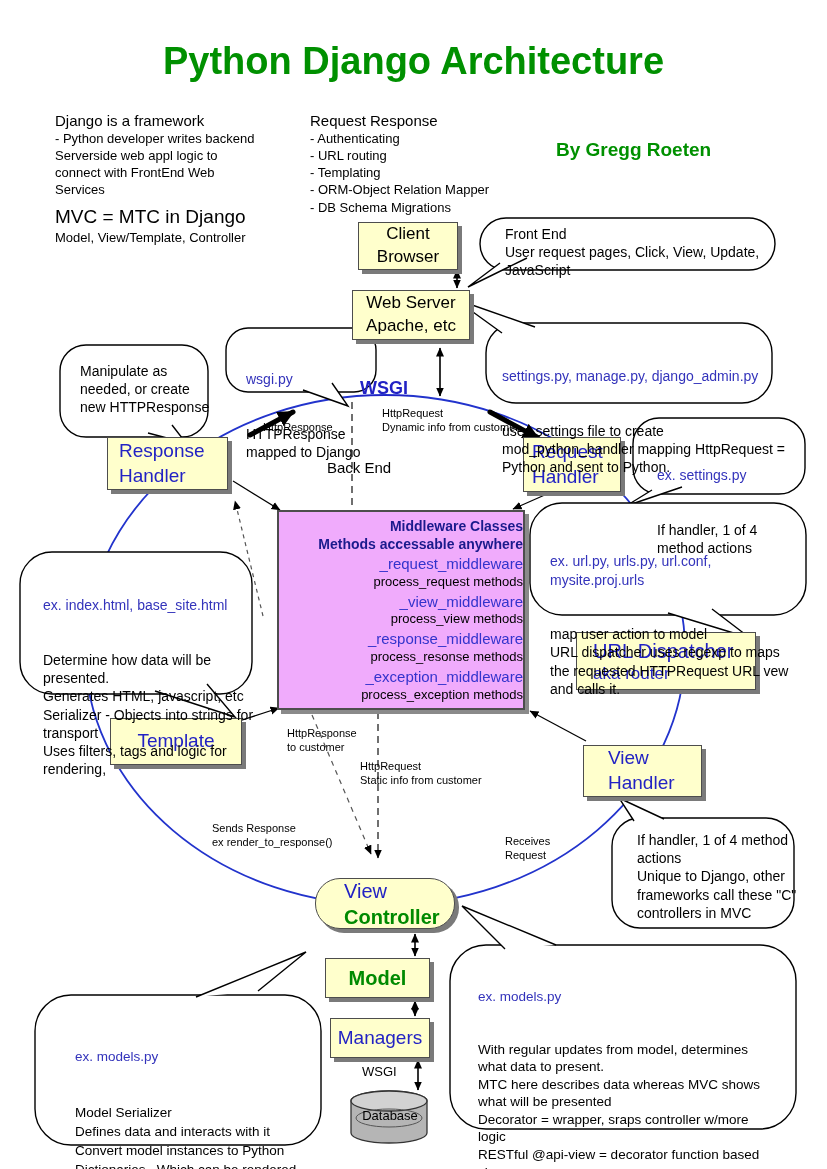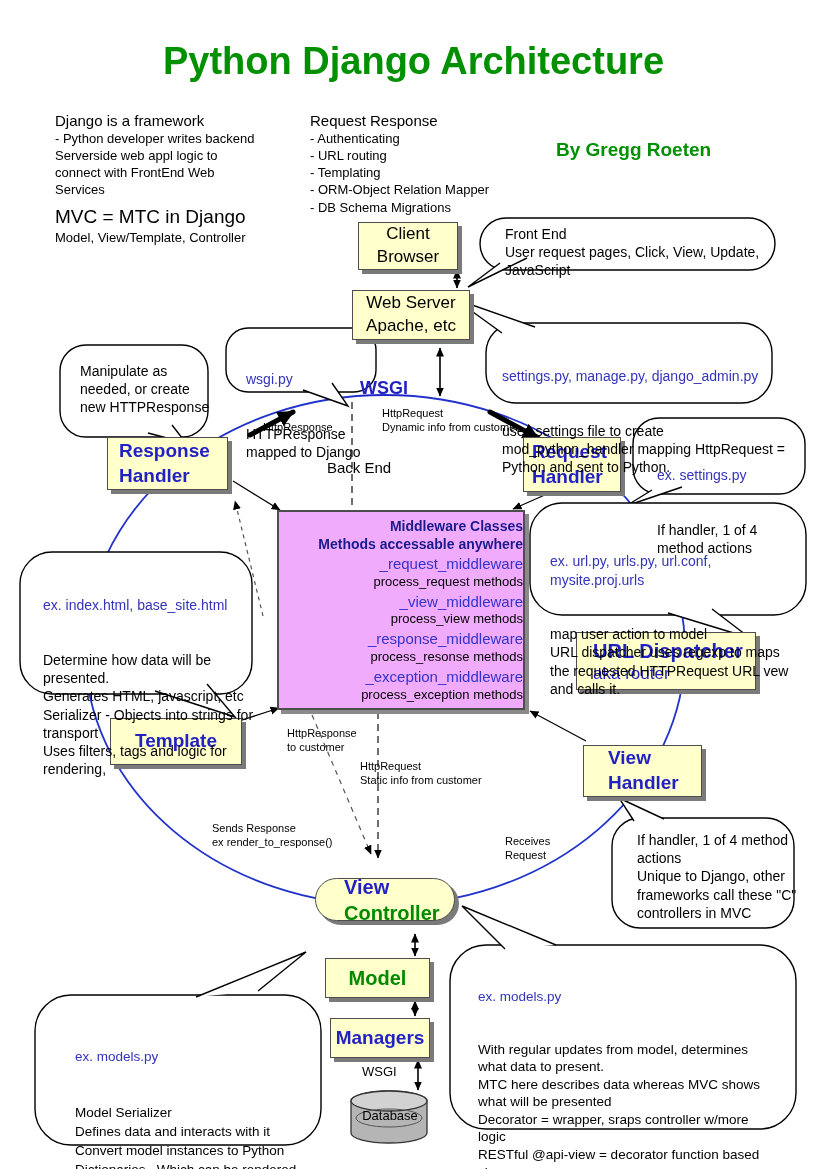--- a/index.html
+++ b/index.html
@@ -10,21 +10,21 @@
   .title{width:827px;text-align:center;font-size:38px;font-weight:bold;color:#009000;top:40px;left:0;}
   .byline{font-size:19px;font-weight:bold;color:#009000;}
   .h15{font-size:15px;line-height:1.3;}
   .b13{font-size:13px;line-height:1.32;}
   .h18{font-size:19px;line-height:1.2;}
   .box{position:absolute;background:#ffffcc;border:1px solid #4d4d4d;
        box-shadow:4px 4px 0 #7a7a7a;z-index:1;box-sizing:border-box;
        display:flex;flex-direction:column;justify-content:center;}
   .boxc{align-items:center;text-align:center;}
   .black17{font-size:17px;line-height:1.35;color:#000;}
-  .bluebold{font-size:19px;line-height:1.3;font-weight:bold;color:#2222c4;}
+  .bluebold{font-size:19px;line-height:1.3;font-weight:normal;color:#2222c4;}
   .greenbold{font-weight:bold;color:#008a00;}
   .mwbox{position:absolute;background:#f0abfc;border:2px solid #4d4d4d;box-shadow:4px 4px 0 #8a8a8a;
          z-index:1;box-sizing:border-box;text-align:right;padding-top:6px;}
   .mwtitle{font-size:14px;font-weight:bold;color:#1a1a8c;line-height:1.25;white-space:pre-wrap;}
   .mwname{font-size:15px;color:#3333cc;line-height:1.25;margin-top:2px;}
   .mwdesc{font-size:13px;color:#000;line-height:1.3;}
   .bubtxt{position:absolute;z-index:2;font-size:14px;line-height:1.3;white-space:pre-wrap;}
   .bubtitle{color:#3333bb;white-space:pre-wrap;}
   .small{font-size:11px;line-height:1.3;}
   .wsgi-top{font-size:18px;font-weight:bold;color:#2222c4;text-decoration:underline;}
@@ -150,21 +150,21 @@
     <span class="bluebold">Template</span>
   </div>
   <div class="box" style="left:576px;top:632px;width:180px;height:58px;padding-left:16px;">
     <span class="bluebold" style="font-size:20px;">URL Dispatcher</span>
     <span style="font-size:17px;color:#2222c4;">aka router</span>
   </div>
   <div class="box" style="left:583px;top:745px;width:119px;height:52px;padding-left:24px;">
     <span class="bluebold">View
 Handler</span>
   </div>
-  <div class="box" style="left:315px;top:878px;width:140px;height:43px;padding-left:28px;border-radius:25px;">
+  <div class="box" style="left:315px;top:878px;width:140px;height:51px;padding-left:28px;border-radius:25px;">
     <span class="bluebold" style="font-size:20px;">View</span>
     <span class="greenbold" style="font-size:20px;line-height:1.3;">Controller</span>
   </div>
   <div class="box boxc" style="left:325px;top:958px;width:105px;height:40px;">
     <span class="greenbold" style="font-size:20px;">Model</span>
   </div>
   <div class="box boxc" style="left:330px;top:1018px;width:100px;height:40px;">
     <span class="bluebold" style="font-size:19px;">Managers</span>
   </div>
   <div class="abs" style="left:355px;top:1108px;width:70px;text-align:center;font-size:13px;">Database</div>

